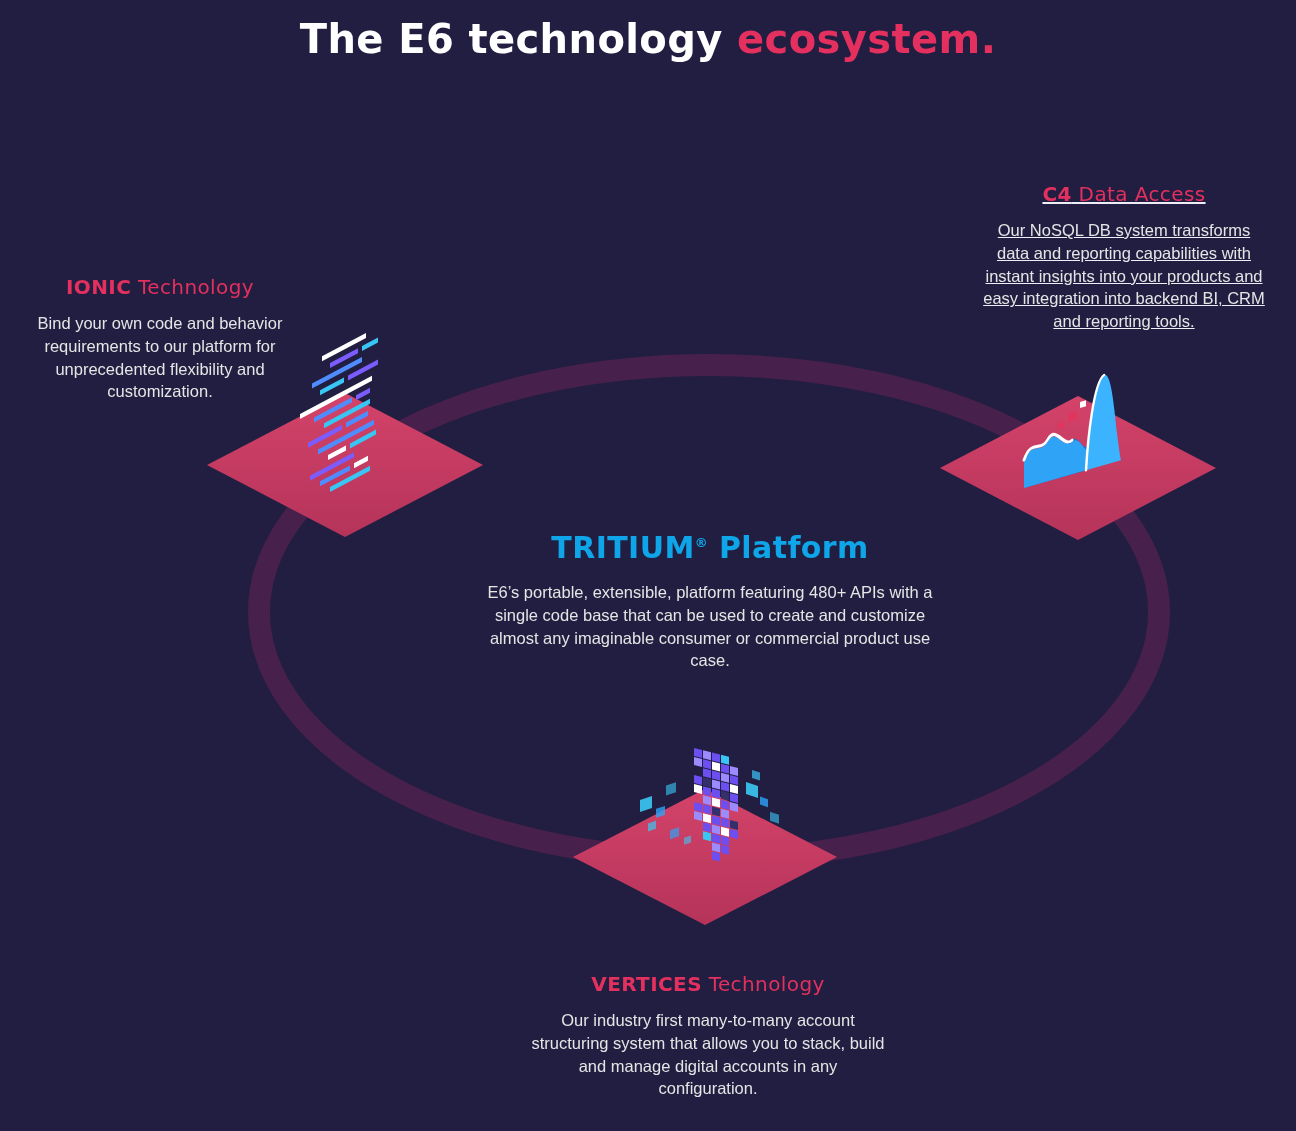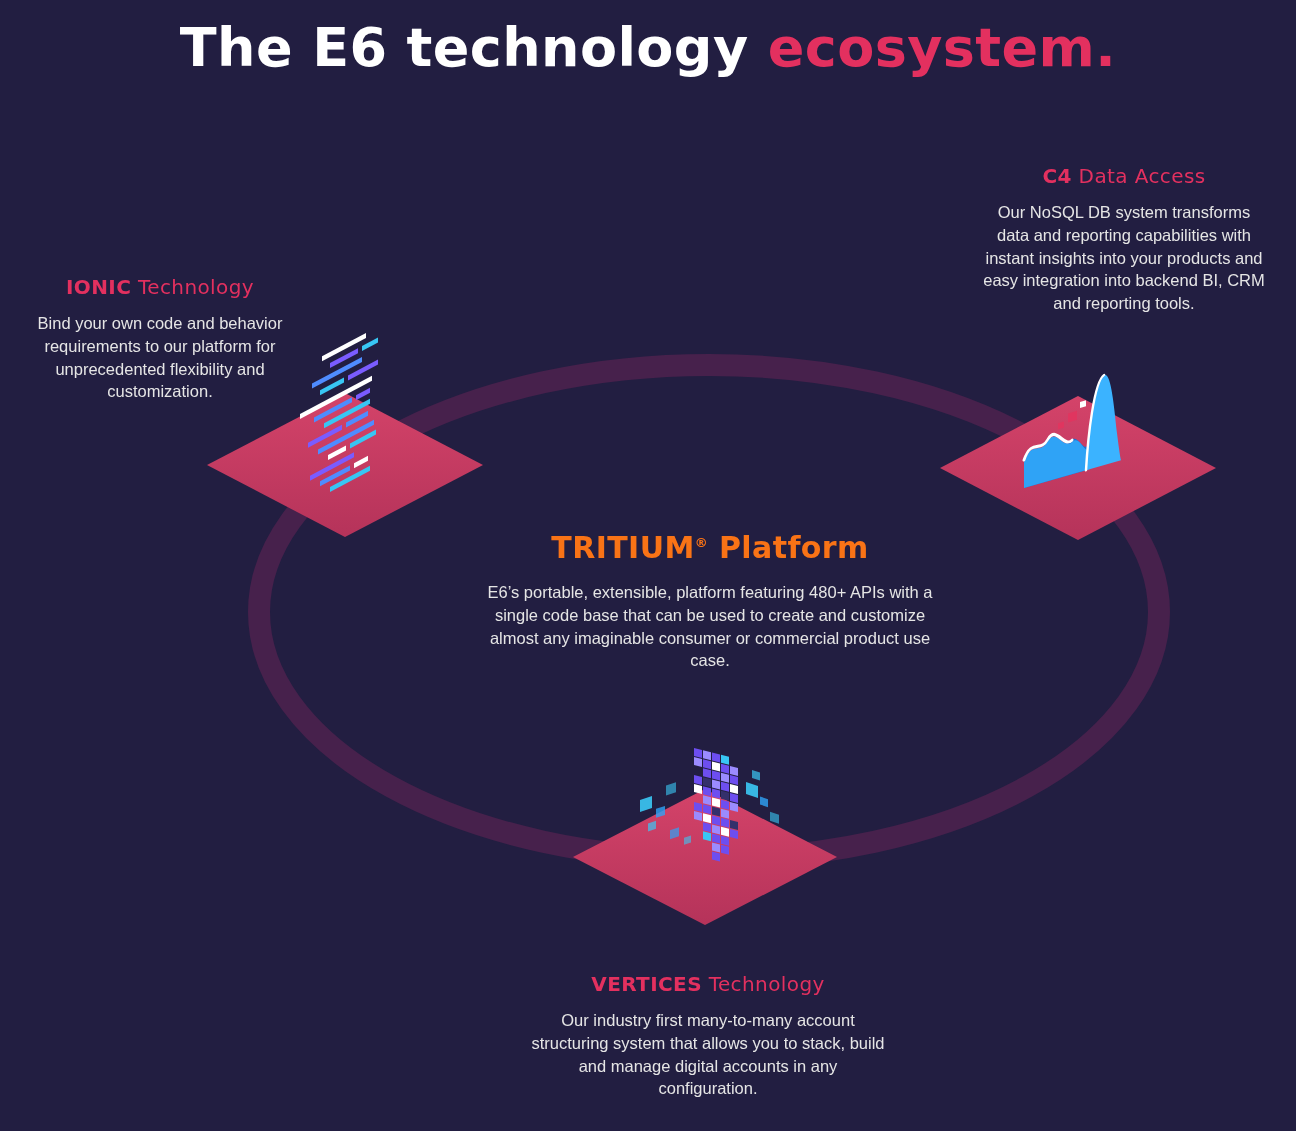--- a/index.html
+++ b/index.html
@@ -12,21 +12,21 @@
     overflow: hidden;
     font-family: "Liberation Sans", sans-serif;
     color: #efedf6;
   }
   .title {
     position: absolute;
     top: 16px; left: 0;
     width: 100%;
     text-align: center;
     font-family: "DejaVu Sans", sans-serif;
-    font-size: 54px;
+    font-size: 40px;
     font-weight: 800;
     color: #ffffff;
     letter-spacing: 0.4px;
   }
   .title .accent { color: #e3305f; }
   .diagram { position: absolute; top: 0; left: 0; }
   .section { position: absolute; text-align: center; }
   .section h2 {
     font-family: "DejaVu Sans", sans-serif;
     font-size: 20px;
@@ -35,27 +35,27 @@
     letter-spacing: 0.4px;
     margin-bottom: 13px;
   }
   .section h2 .b { font-weight: 800; }
   .section p {
     font-size: 16.5px;
     line-height: 1.38;
     color: #e5e5e5;
   }
   .ionic    { left: 24px;  top: 275px; width: 272px; }
-  .c4       { left: 980px; top: 164px; width: 288px; }
+  .c4       { left: 980px; top: 182px; width: 288px; text-decoration: underline; }
   .vertices { left: 528px; top: 972px; width: 360px; }
   .tritium  { left: 478px; top: 530px; width: 464px; }
   .tritium h2 {
     font-size: 30px;
     font-weight: 700;
-    color: #f97316;
+    color: #0ea5e9;
     margin-bottom: 16px;
   }
   .tritium h2 sup { font-size: 13px; vertical-align: super; }
   .tritium p { font-size: 16.5px; }
 </style>
 </head>
 <body>
 
 <div class="page">
 

